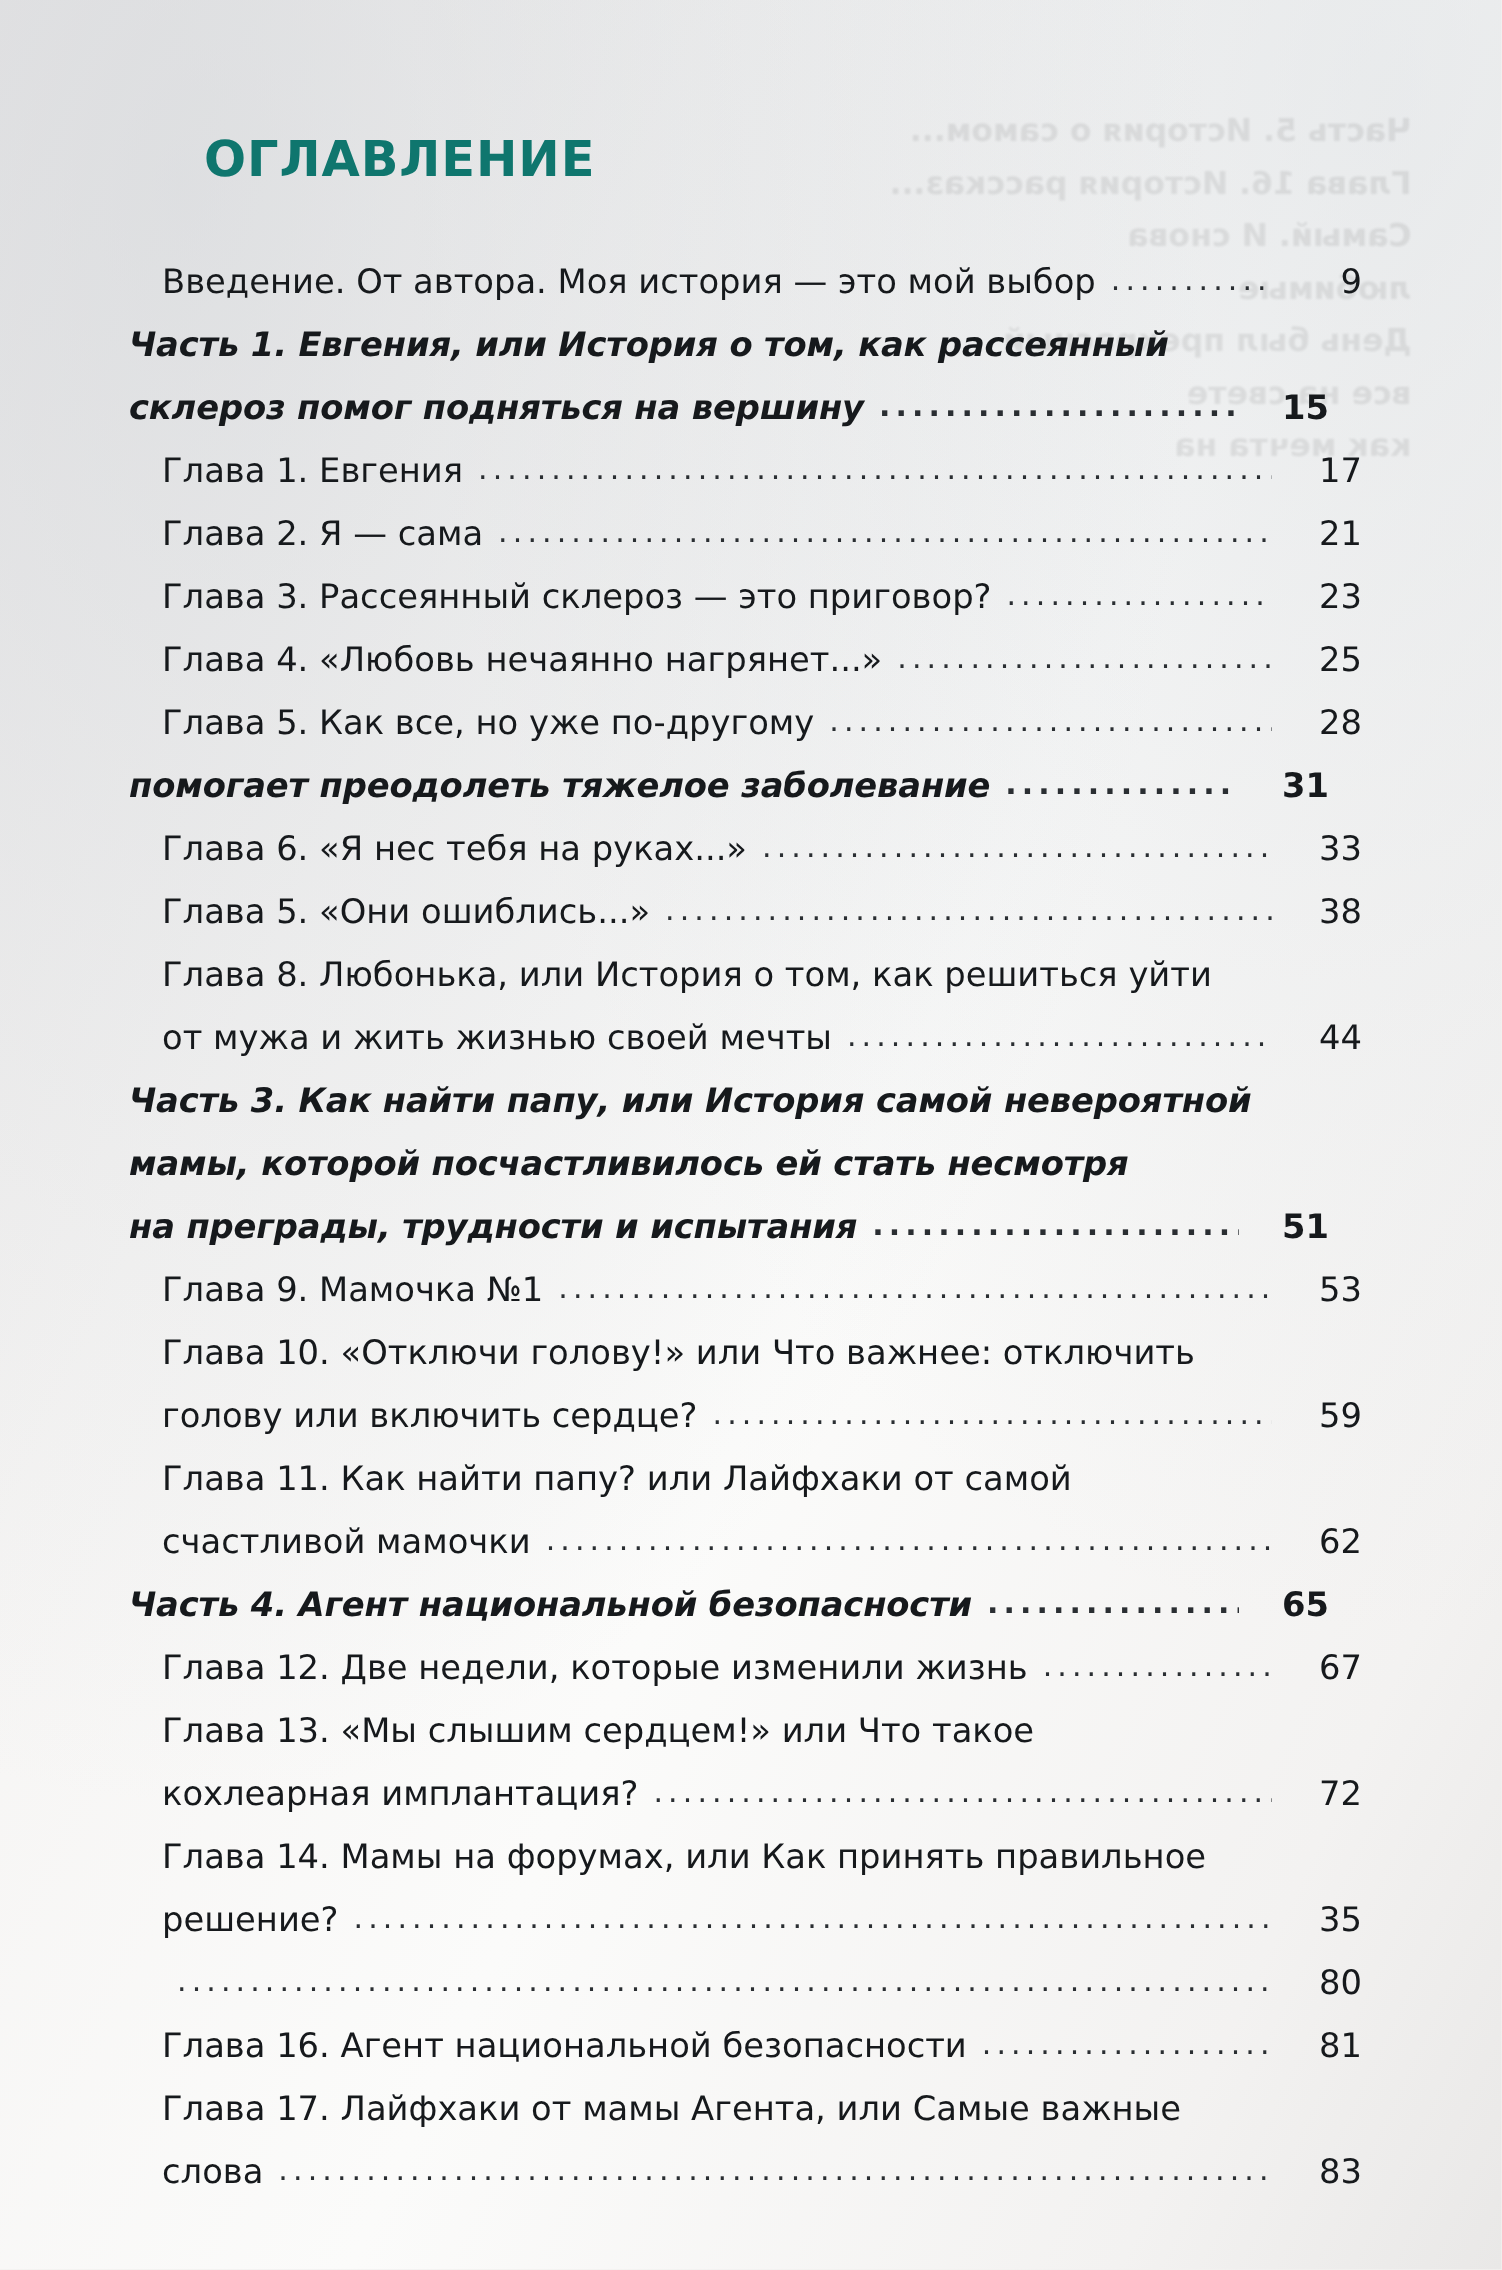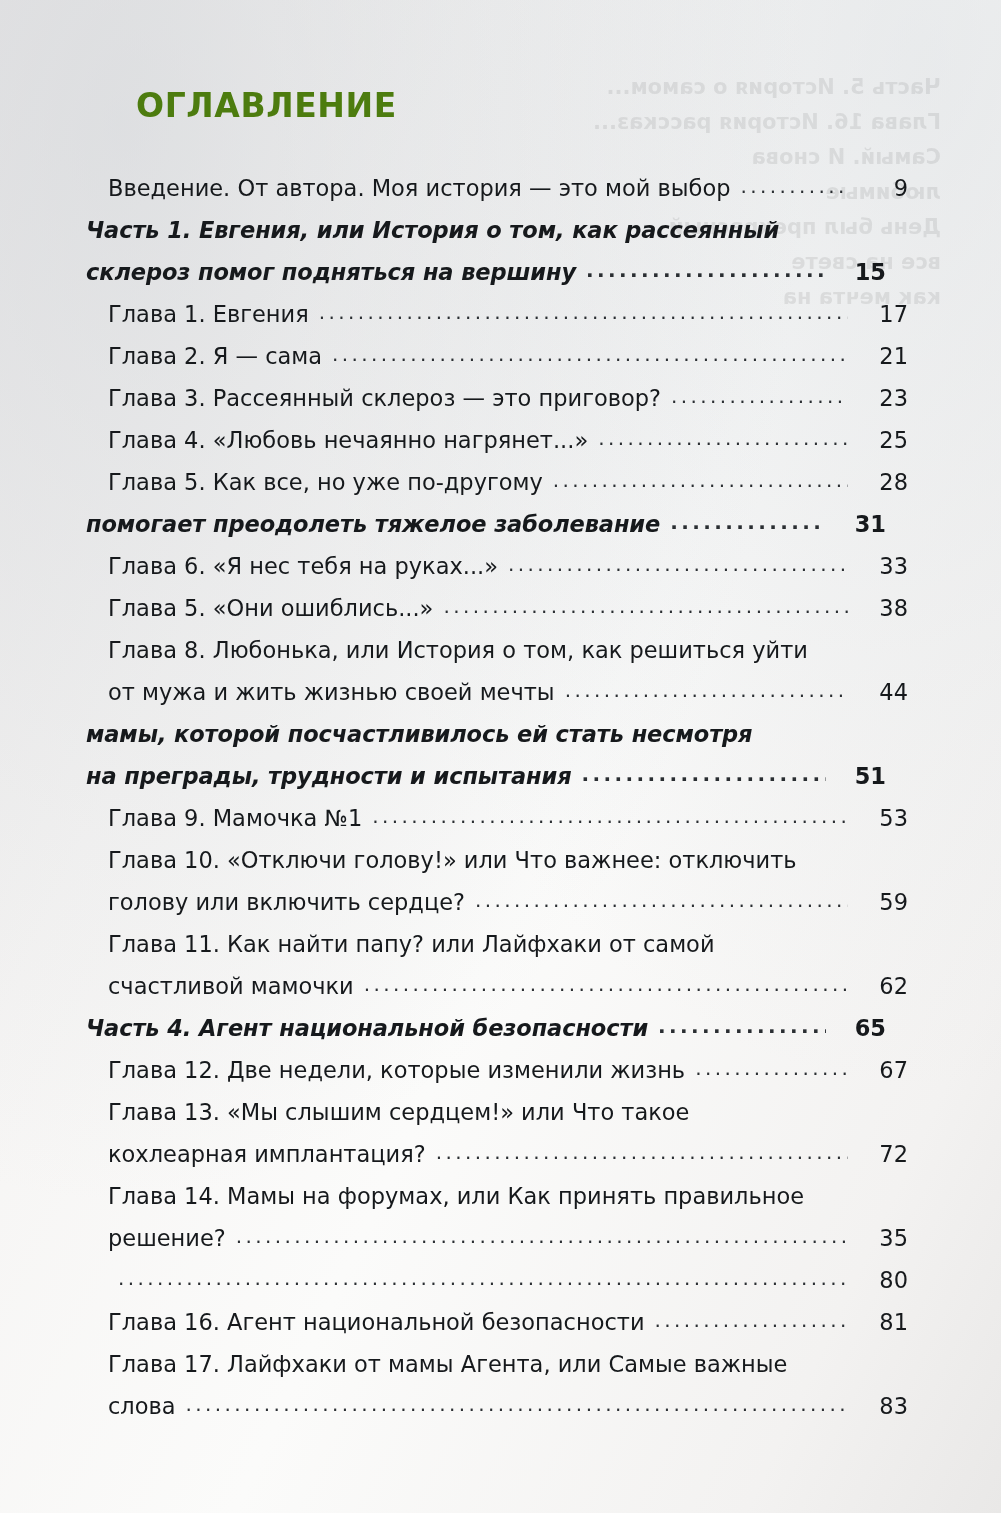--- a/index.html
+++ b/index.html
@@ -47,21 +47,21 @@
     height: 1513px;
     padding: 0;
   }
   .toc-title {
     position: absolute;
     left: 136px;
     top: 86px;
     font-size: 33px;
     font-weight: 700;
     letter-spacing: 0.6px;
-    color: #4d7c0f;
+    color: #0f766e;
   }
   .toc {
     position: absolute;
     left: 86px;
     top: 168px;
     width: 800px;
   }
   .entry {
     display: flex;
     align-items: flex-start;
@@ -183,20 +183,25 @@
         <span class="label">Глава 8. Любонька, или История о том, как решиться уйти</span>
         <span class="dots">........................................................................................................................</span>
         <span class="pageno"></span>
       </div>
       <div class="entry chapter">
         <span class="label">от мужа и жить жизнью своей мечты</span>
         <span class="dots">........................................................................................................................</span>
         <span class="pageno">44</span>
       </div>
       <div class="entry part cont">
+        <span class="label">Часть 3. Как найти папу, или История самой невероятной</span>
+        <span class="dots">........................................................................................................................</span>
+        <span class="pageno"></span>
+      </div>
+      <div class="entry part cont">
         <span class="label">мамы, которой посчастливилось ей стать несмотря</span>
         <span class="dots">........................................................................................................................</span>
         <span class="pageno"></span>
       </div>
       <div class="entry part">
         <span class="label">на преграды, трудности и испытания</span>
         <span class="dots">........................................................................................................................</span>
         <span class="pageno">51</span>
       </div>
       <div class="entry chapter">

